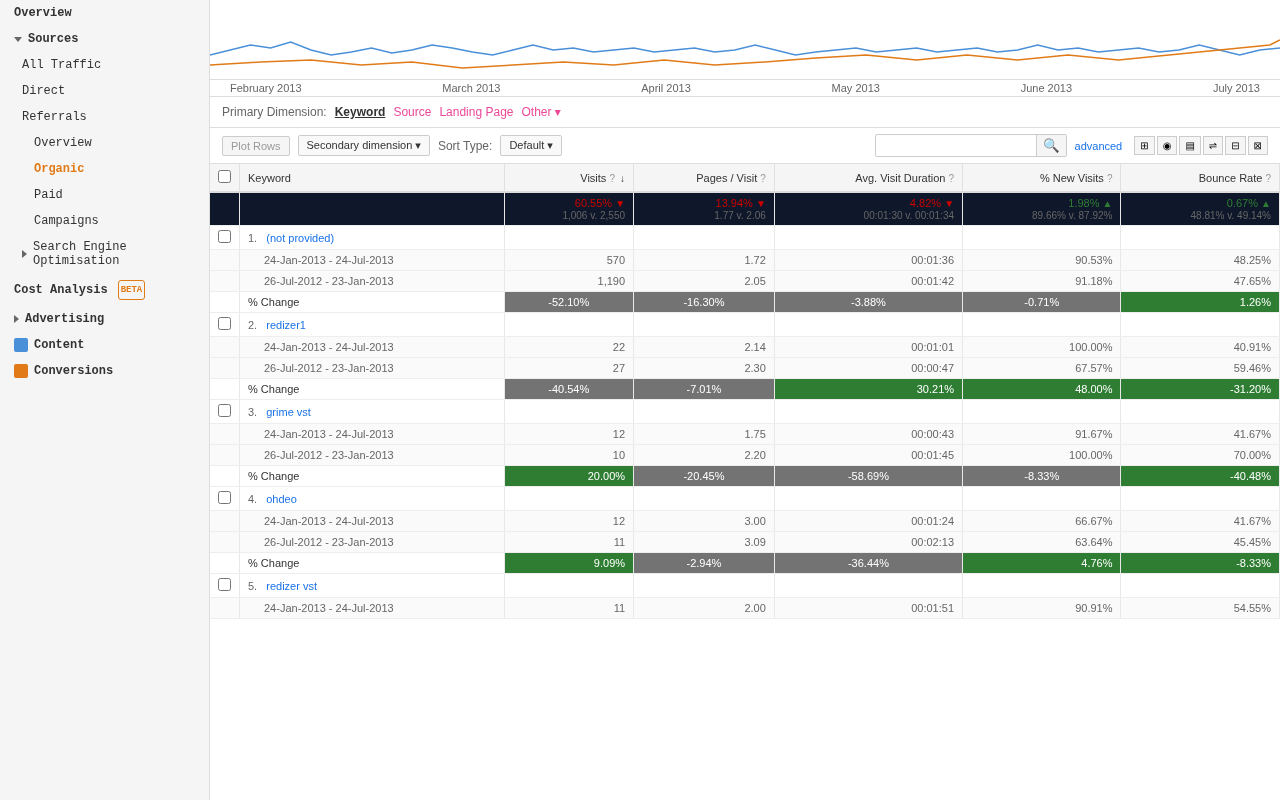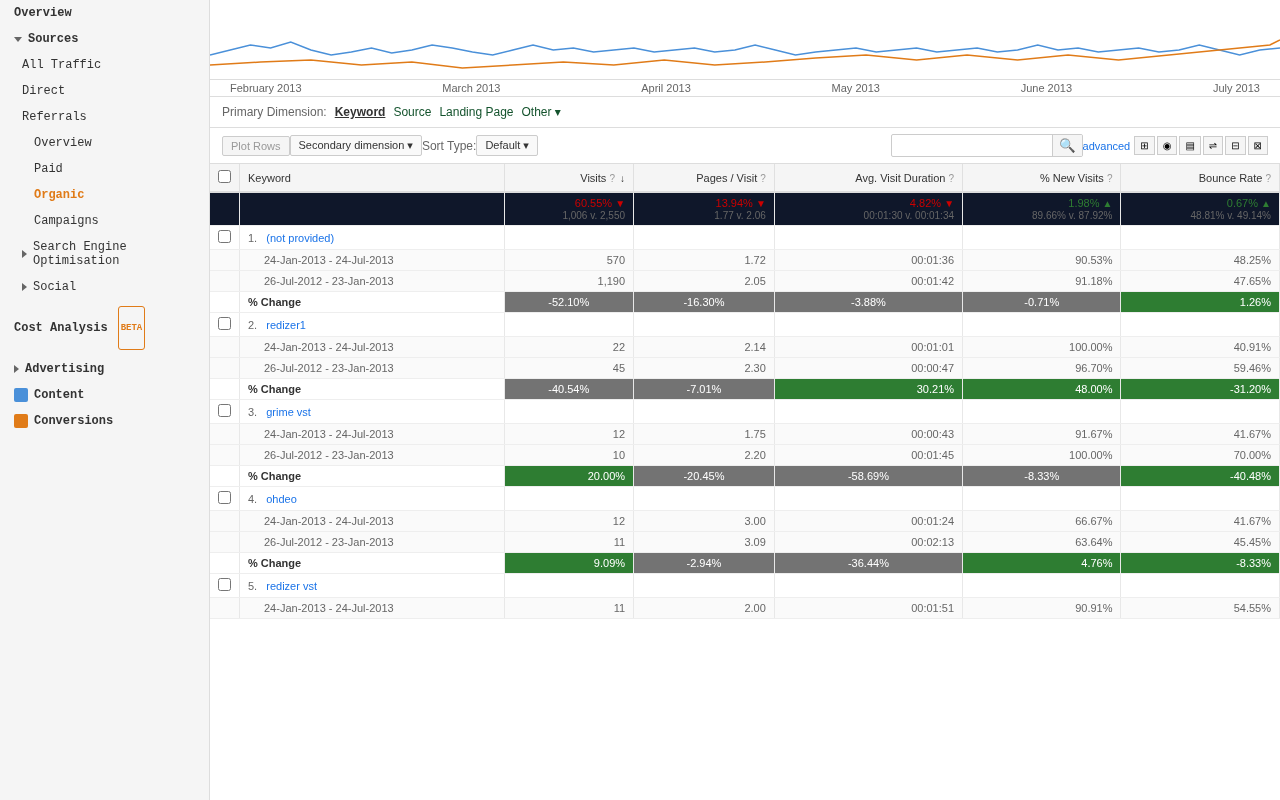--- a/index.html
+++ b/index.html
@@ -24,21 +24,21 @@
       font-family: Liberation Mono, monospace;
     }
     .sidebar-item.active { color: #e07b18; font-weight: bold; }
     .sidebar-item.level1 { padding-left: 14px; font-weight: bold; font-size: 12px; }
     .sidebar-item.level2 { padding-left: 22px; font-size: 12px; }
     .sidebar-item.level3 { padding-left: 34px; font-size: 12px; }
     .triangle-down { display: inline-block; width: 0; height: 0; border-left: 4px solid transparent; border-right: 4px solid transparent; border-top: 5px solid #666; }
     .triangle-right { display: inline-block; width: 0; height: 0; border-top: 4px solid transparent; border-bottom: 4px solid transparent; border-left: 5px solid #666; }
     .icon-content { background: #4a90d9; width: 14px; height: 14px; border-radius: 2px; display: inline-block; }
     .icon-conversions { background: #e07b18; width: 14px; height: 14px; border-radius: 2px; display: inline-block; }
-    .beta-badge { font-size: 9px; color: #e07b18; border: 1px solid #e07b18; border-radius: 3px; padding: 16px 2px; margin-left: 4px; vertical-align: middle; }
+    .beta-badge { font-size: 9px; color: #e07b18; border: 1px solid #e07b18; border-radius: 3px; padding: 4px 2px; margin-left: 4px; vertical-align: middle; }
 
     
     #main {
       flex: 1;
       overflow-y: auto;
       overflow-x: auto;
       background: #fff;
     }
 
     
@@ -62,29 +62,30 @@
     
     #dimension-bar {
       padding: 8px 12px;
       border-bottom: 1px solid #ddd;
       display: flex;
       align-items: center;
       gap: 8px;
       flex-wrap: wrap;
     }
     .dim-label { color: #666; font-size: 12px; }
-    .dim-link { color: #14532d; cursor: pointer; font-size: 12px; text-decoration: none; }
+    .dim-link { color: #ec4899; cursor: pointer; font-size: 12px; text-decoration: none; }
     .dim-link.active { color: #333; font-weight: bold; text-decoration: underline; }
 
     
     #toolbar {
       padding: 6px 12px;
       border-bottom: 1px solid #ddd;
       display: flex;
       align-items: center;
+      gap: 8px;
     }
     .plot-rows-btn {
       background: #f5f5f5;
       border: 1px solid #ccc;
       padding: 3px 8px;
       font-size: 11px;
       color: #999;
       cursor: pointer;
       border-radius: 2px;
     }
@@ -154,21 +155,21 @@
       border-right: 1px solid #e8e8e8;
       padding: 4px 8px;
       vertical-align: middle;
     }
     #data-table td.numeric { text-align: right; }
     .keyword-cell { color: #1a73e8; cursor: pointer; }
     .row-num { color: #666; margin-right: 6px; }
     .date-row td { color: #666; background: #fafafa; }
     .pct-red { background: #737373; color: #fff; text-align: center; padding: 3px 8px; }
     .pct-green { background: #2e7d32; color: #fff; text-align: right; padding: 3px 8px; }
-    .pct-label { font-weight: bold; padding: 4px 8px; }
+    .pct-label { font-weight: normal; padding: 4px 8px; }
     .summary-row td { background: #0f172a; }
     .arrow-down { color: #cc0000; font-size: 10px; }
     .arrow-up { color: #2e7d32; font-size: 10px; }
     .sort-arrow { color: #333; font-size: 10px; margin-left: 2px; }
     .help-icon { color: #999; font-size: 10px; cursor: help; }
     .checkbox-col { width: 24px; text-align: center; }
     .visits-summary { font-size: 11px; }
     .sub-text { font-size: 10px; color: #666; }
     .red-val { color: #cc0000; }
     .green-val { color: #2e7d32; }
@@ -199,41 +200,37 @@
 
   <div class="sidebar-item level2">
     <span>Referrals</span>
   </div>
 
 
   <div class="sidebar-item level3">
     <span>Overview</span>
   </div>
 
+  <div class="sidebar-item level3 active">
+    <span>Organic</span>
+  </div>
+
   <div class="sidebar-item level3">
     <span>Paid</span>
-  </div>
-
-  <div class="sidebar-item level3 active">
-    <span>Organic</span>
   </div>
 
   <div class="sidebar-item level3">
     <span>Campaigns</span>
   </div>
 
   <div class="sidebar-item level2">
     <span class="triangle-right"></span>
     <span>Search Engine Optimisation</span>
   </div>
 
-  <div class="sidebar-item level2">
-    <span class="triangle-right"></span>
-    <span>Social</span>
-  </div>
 
   <div class="sidebar-item level1">
     <span>Cost Analysis</span>
     <span class="beta-badge">BETA</span>
   </div>
 
   <div class="sidebar-item level1">
     <span class="triangle-right"></span>
     <span>Advertising</span>
   </div>
@@ -419,24 +416,24 @@
       <td style="padding-left:24px;color:#666;">24-Jan-2013 - 24-Jul-2013</td>
       <td class="numeric">22</td>
       <td class="numeric">2.14</td>
       <td class="numeric">00:01:01</td>
       <td class="numeric">100.00%</td>
       <td class="numeric">40.91%</td>
     </tr>
         <tr class="date-row">
         <td class="checkbox-col"></td>
         <td style="padding-left:24px;color:#666;">26-Jul-2012 - 23-Jan-2013</td>
-        <td class="numeric">45</td>
+        <td class="numeric">27</td>
         <td class="numeric">2.30</td>
         <td class="numeric">00:00:47</td>
-        <td class="numeric">96.70%</td>
+        <td class="numeric">67.57%</td>
         <td class="numeric">59.46%</td>
       </tr>
         <tr>
         <td class="checkbox-col"></td>
         <td class="pct-label">% Change</td>
         <td class="pct-red">-40.54%</td>
         <td class="pct-red">-7.01%</td>
         <td class="pct-green">30.21%</td>
         <td class="pct-green">48.00%</td>
         <td class="pct-green">-31.20%</td>

